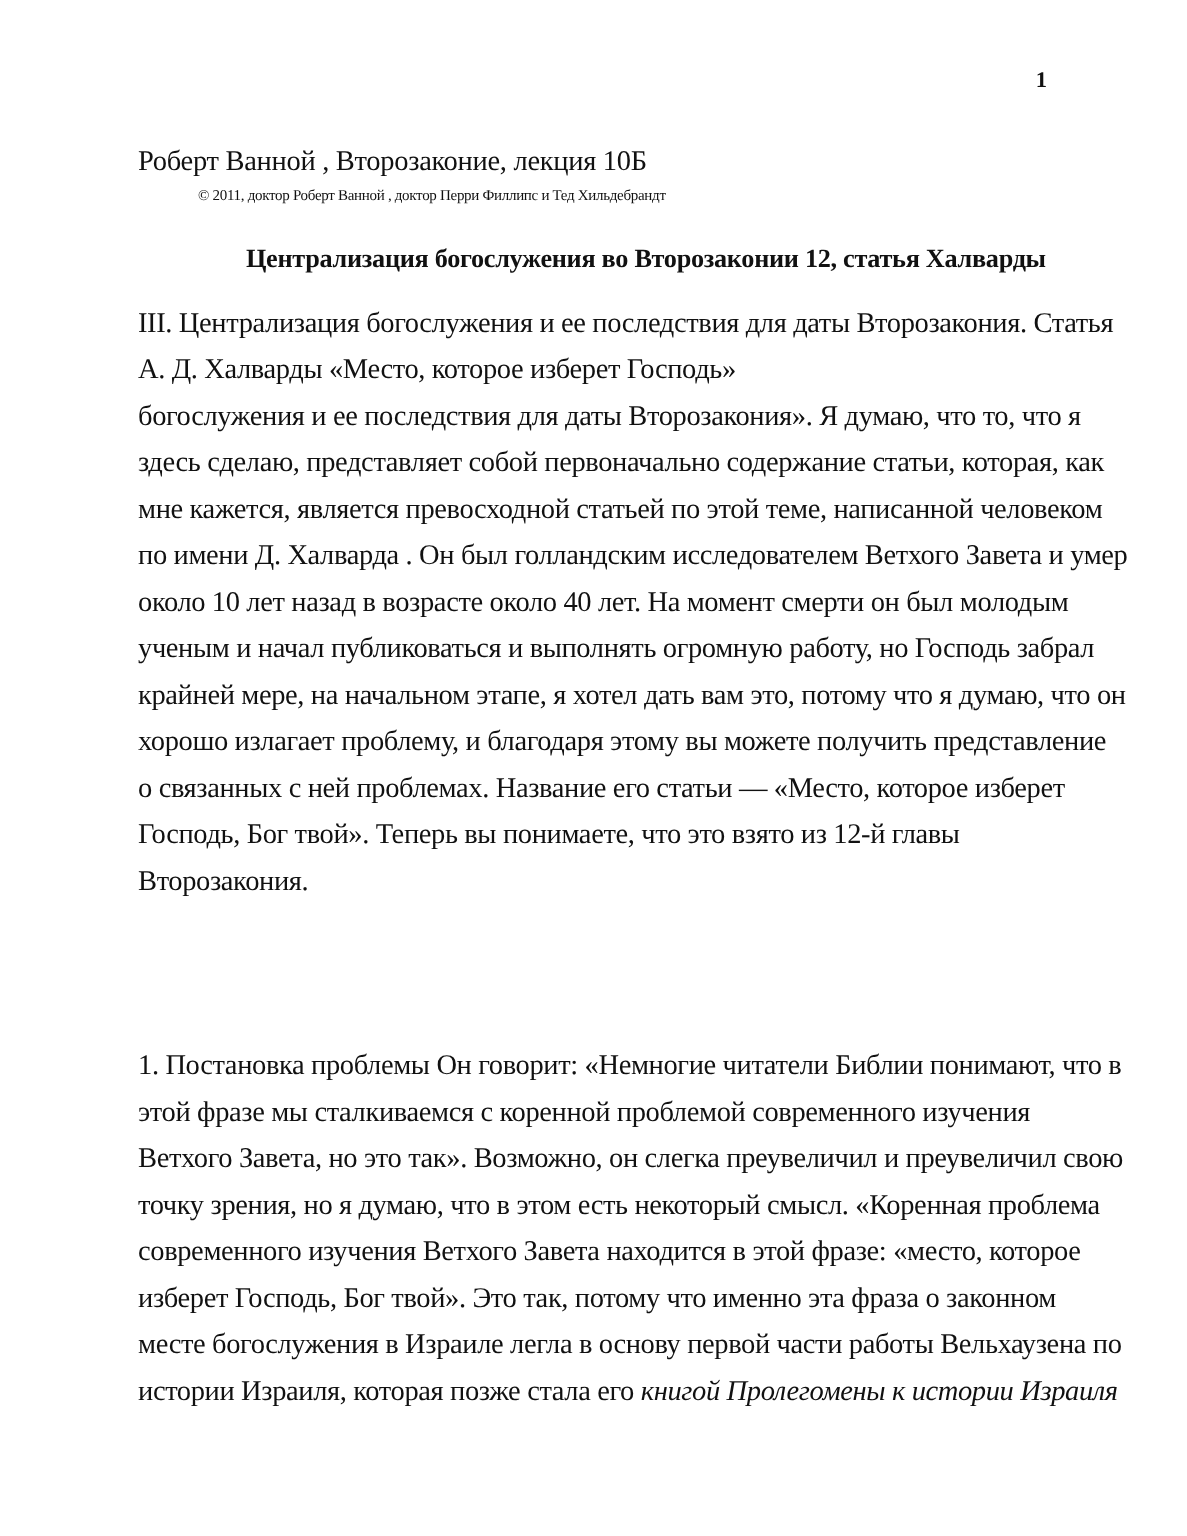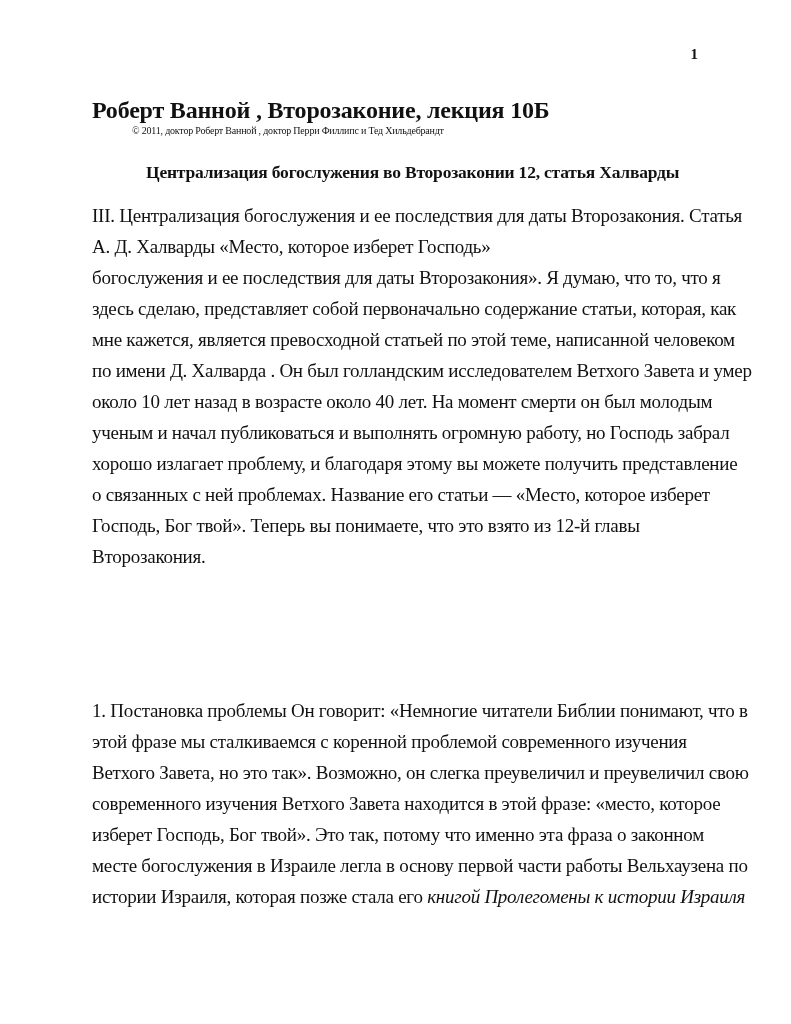--- a/index.html
+++ b/index.html
@@ -1,21 +1,21 @@
 <!DOCTYPE html>
 <html><head>
 <meta charset="utf-8">
 <style>
   html, body { margin: 0; padding: 0; background: #ffffff; }
   body { width: 791px; height: 1024px; position: relative; overflow: hidden;
          font-family: "Liberation Serif", "DejaVu Serif", serif; color: #111; }
   .page-num { position: absolute; top: 46px; right: 93px; font-weight: bold; font-size: 15px; }
-  .title { position: absolute; top: 97px; left: 92px; font-weight: bold; font-size: 24px; letter-spacing: -0.2px; }
+  .title { position: absolute; top: 97px; left: 92px; font-weight: normal; font-size: 19px; letter-spacing: -0.2px; }
   .copyright { position: absolute; top: 125px; left: 132px; font-size: 10px; letter-spacing: -0.2px; }
-  .subtitle { position: absolute; top: 162px; left: 146px; font-weight: bold; font-size: 17.5px; letter-spacing: -0.2px; }
+  .subtitle { position: absolute; top: 162px; left: 164px; font-weight: bold; font-size: 17.5px; letter-spacing: -0.2px; }
   .body { position: absolute; left: 92px; width: 620px; font-size: 19px; line-height: 31px; letter-spacing: -0.25px; }
   .line { white-space: nowrap; height: 31px; }
   .indent { padding-left: 48px; }
   .sec1 { top: 200px; }
   .sec2 { top: 695px; }
   em { font-style: italic; margin-top: 23px; }
 </style>
 </head>
 <body>
 
@@ -26,27 +26,29 @@
 
 <div class="body sec1">
   <div class="line">III. Централизация богослужения и ее последствия для даты Второзакония. Статья</div>
   <div class="line">А. Д. Халварды «Место, которое изберет Господь»</div>
   <div class="line">богослужения и ее последствия для даты Второзакония». Я думаю, что то, что я</div>
   <div class="line">здесь сделаю, представляет собой первоначально содержание статьи, которая, как</div>
   <div class="line">мне кажется, является превосходной статьей по этой теме, написанной человеком</div>
   <div class="line">по имени Д. Халварда . Он был голландским исследователем Ветхого Завета и умер</div>
   <div class="line">около 10 лет назад в возрасте около 40 лет. На момент смерти он был молодым</div>
   <div class="line">ученым и начал публиковаться и выполнять огромную работу, но Господь забрал</div>
+  <div class="line">крайней мере, на начальном этапе, я хотел дать вам это, потому что я думаю, что он</div>
   <div class="line">хорошо излагает проблему, и благодаря этому вы можете получить представление</div>
   <div class="line">о связанных с ней проблемах. Название его статьи — «Место, которое изберет</div>
   <div class="line">Господь, Бог твой». Теперь вы понимаете, что это взято из 12-й главы</div>
   <div class="line">Второзакония.</div>
 </div>
 
 <div class="body sec2">
   <div class="line">1. Постановка проблемы  Он говорит: «Немногие читатели Библии понимают, что в</div>
   <div class="line">этой фразе мы сталкиваемся с коренной проблемой современного изучения</div>
   <div class="line">Ветхого Завета, но это так». Возможно, он слегка преувеличил и преувеличил свою</div>
+  <div class="line">точку зрения, но я думаю, что в этом есть некоторый смысл. «Коренная проблема</div>
   <div class="line">современного изучения Ветхого Завета находится в этой фразе: «место, которое</div>
   <div class="line">изберет Господь, Бог твой». Это так, потому что именно эта фраза о законном</div>
   <div class="line">месте богослужения в Израиле легла в основу первой части работы Вельхаузена по</div>
   <div class="line"><span>истории Израиля, которая позже стала его </span><em>книгой Пролегомены к истории Израиля</em></div>
 </div>
 
 </body></html>

